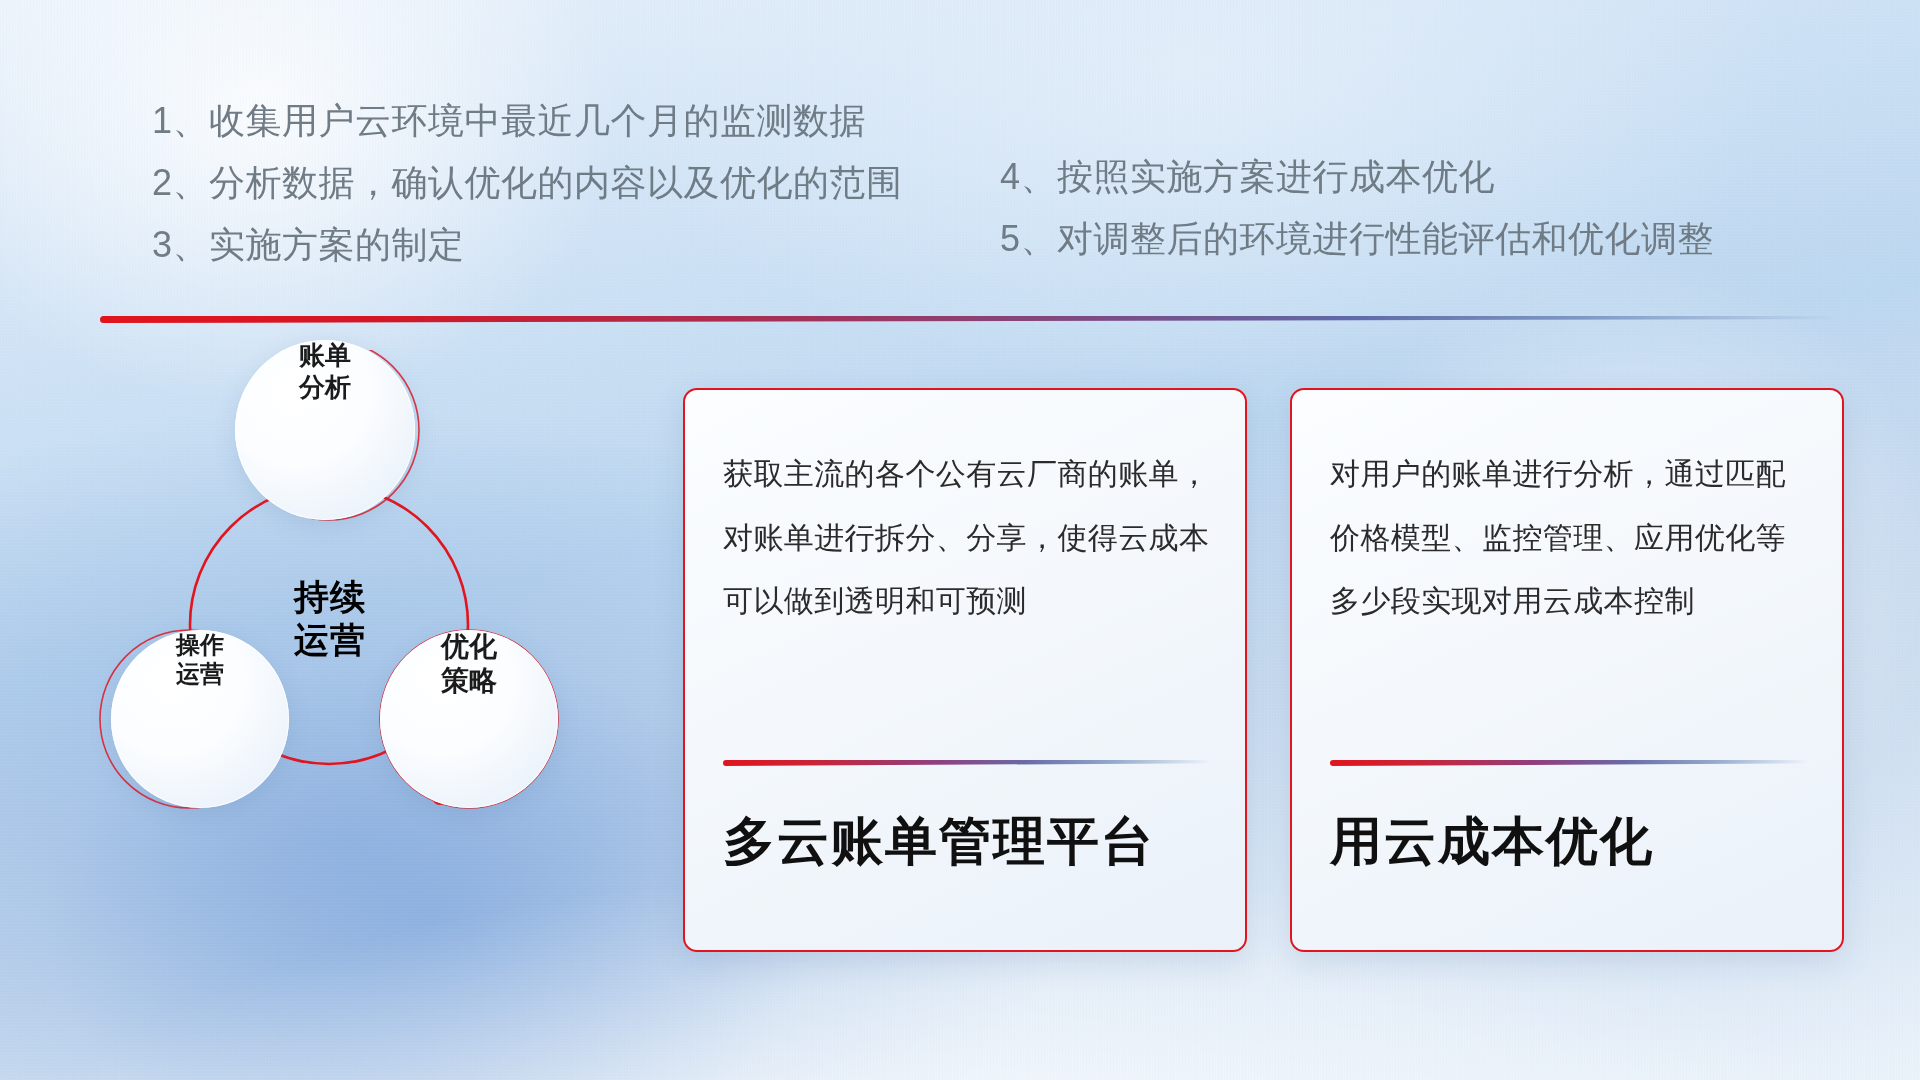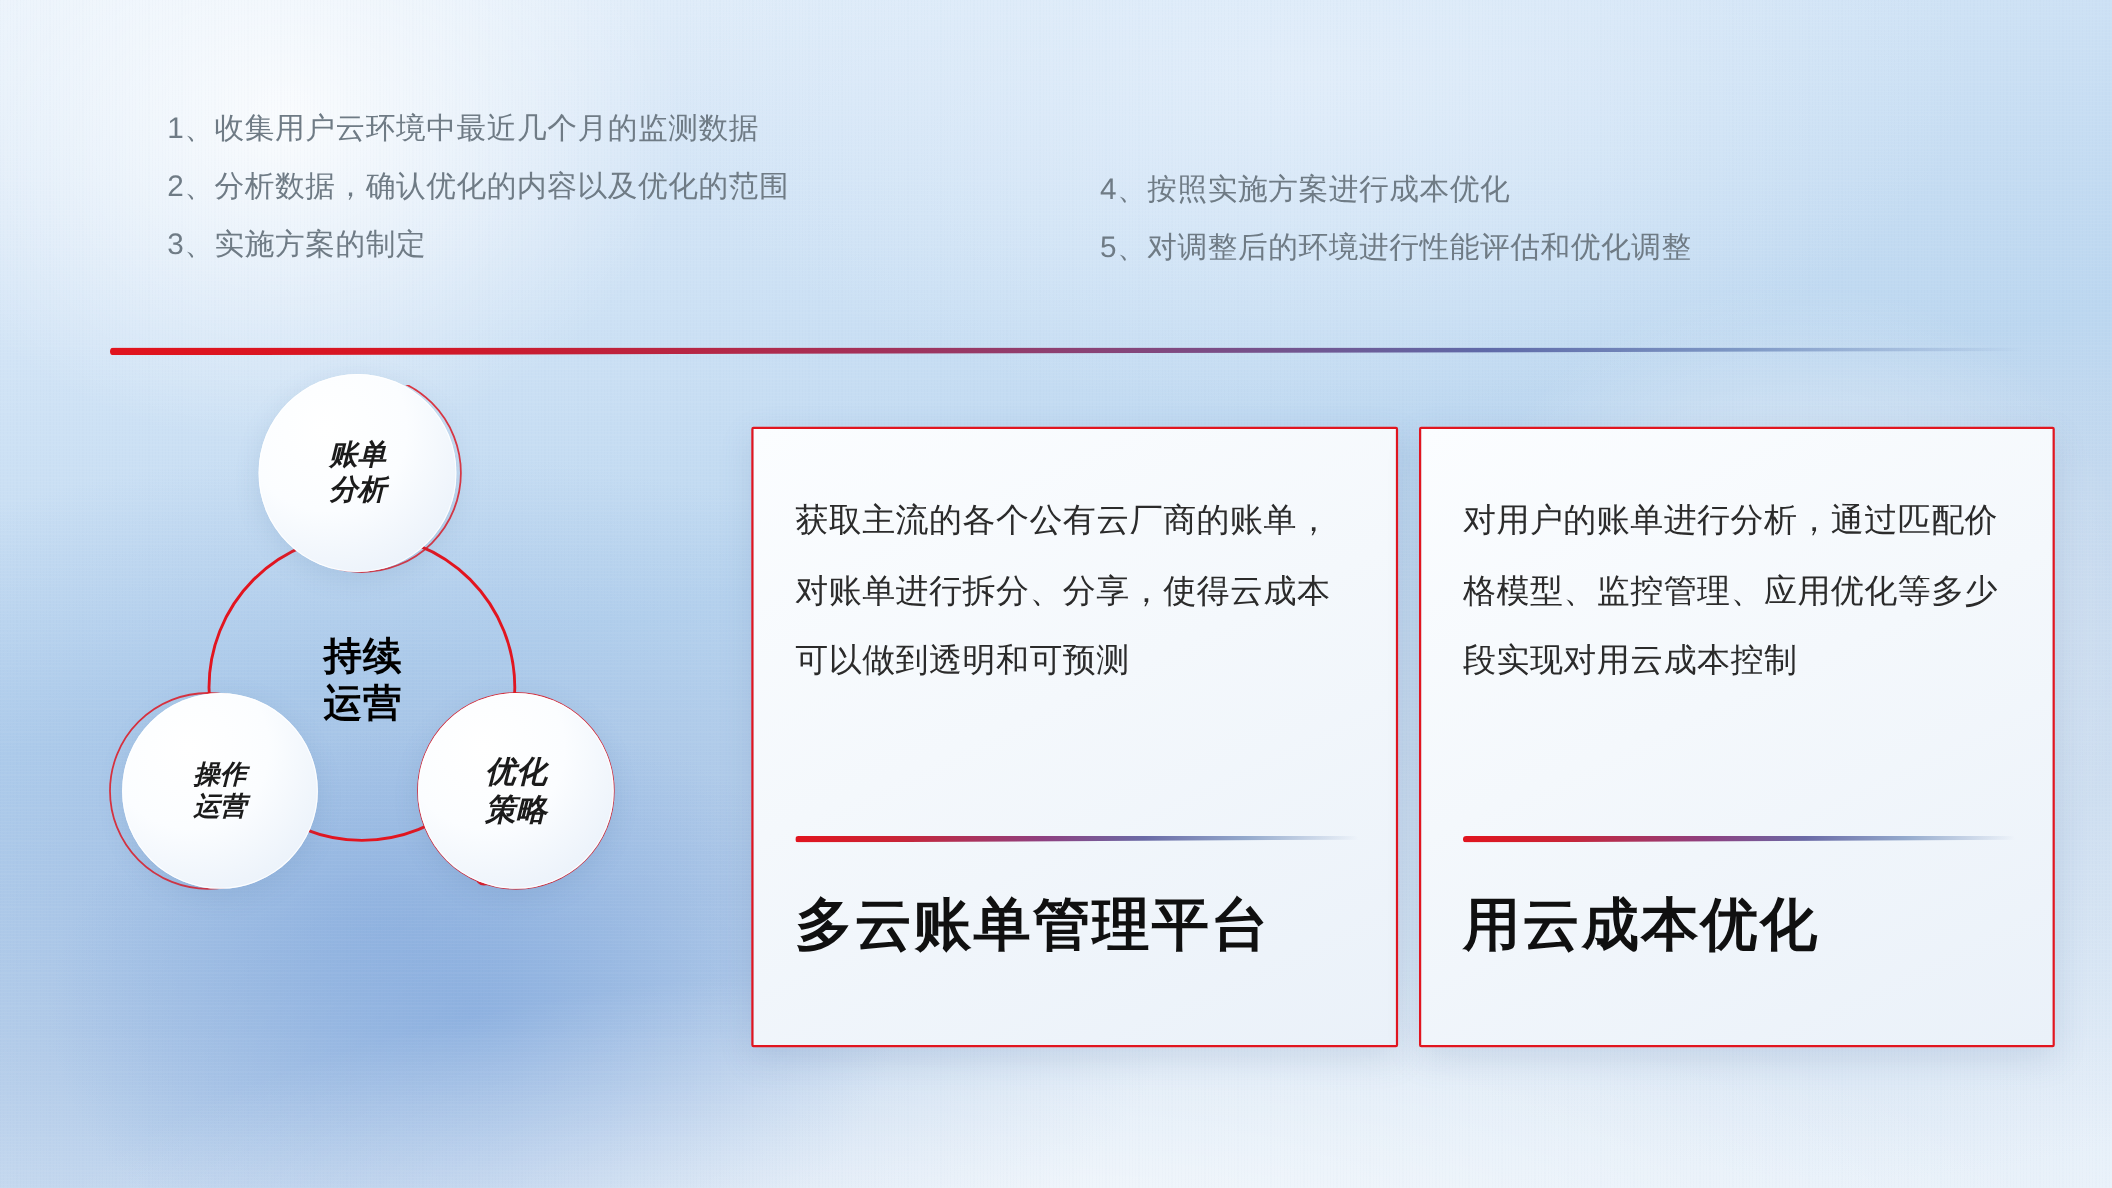--- a/index.html
+++ b/index.html
@@ -36,61 +36,60 @@
     background:radial-gradient(70% 100% at 50% 100%, rgba(255,255,255,0.75), rgba(255,255,255,0) 72%);
   }
   .bg-texture{
     position:absolute;inset:0;opacity:.35;
     background-image:
       repeating-linear-gradient(0deg, rgba(255,255,255,0.10) 0 1px, rgba(255,255,255,0) 1px 3px),
       repeating-linear-gradient(90deg, rgba(120,150,190,0.07) 0 1px, rgba(120,150,190,0) 1px 3px);
   }
 
   
-  .list{position:absolute;color:#6f7b85;font-size:27px;line-height:1;letter-spacing:.5px;white-space:nowrap;}
+  .list{position:absolute;color:#6f7b85;font-size:36px;line-height:1;letter-spacing:.5px;white-space:nowrap;}
   .list .row{margin-bottom:26px;}
   .list .row:last-child{margin-bottom:0;}
   #list-left{left:152px;top:103px;}
   #list-right{left:1000px;top:159px;}
 
   
   .divider{
     position:absolute;left:100px;top:316px;width:1740px;height:7px;
     background:linear-gradient(90deg,#e1141e 0%,#d41725 16%,#a33159 40%,#7a4d86 58%,#5f6aa8 72%,#7d97c4 85%,rgba(190,212,235,0) 100%);
     border-radius:4px;
     clip-path:polygon(0 0,100% 0,100% 45%,0 100%);
   }
 
   
   #venn{position:absolute;left:95px;top:350px;width:560px;height:600px;}
   #venn svg{position:absolute;left:0;top:0;}
   .bub{
     position:absolute;border-radius:50%;
     background:radial-gradient(circle at 34% 28%, #ffffff 0%, #fbfdff 42%, #eef4fb 74%, #e3edf8 100%);
     box-shadow:0 6px 22px rgba(90,125,170,0.18), inset 0 0 0 1px rgba(255,255,255,0.85);
-    display:flex;align-items:center;justify-content:center;text-align:center;
-    color:#1b1b1b;font-weight:bold;line-height:1.22;font-style:italic;
+    display:flex;align-items:flex-start;justify-content:center;text-align:center;
+    color:#1b1b1b;font-weight:bold;line-height:1.22;
   }
   #bub-top{left:140px;top:-10px;width:180px;height:180px;font-size:26px;}
   #bub-left{left:16px;top:280px;width:178px;height:178px;font-size:24px;}
   #bub-right{left:285px;top:280px;width:178px;height:178px;font-size:28px;}
   #center-label{
     position:absolute;left:150px;top:225px;width:170px;
     text-align:center;color:#000000;font-weight:bold;font-size:35px;line-height:1.24;
     letter-spacing:1px;
   }
 
   
   .card{
-    position:absolute;top:388px;height:560px;border-radius:2px;
+    position:absolute;top:388px;height:560px;border-radius:14px;
     background:linear-gradient(155deg,#fbfdff 0%,#f4f8fc 45%,#eaf1f9 100%);
     border:2px solid #e2151f;
     box-shadow:0 10px 30px rgba(80,115,160,0.16);
     overflow:hidden;
-    padding-left:24px;
   }
   .card-inner{position:absolute;left:38px;right:34px;top:52px;}
   .card-body{color:#2b2b2b;font-size:30px;line-height:2.12;letter-spacing:.4px;}
   .card-rule{
     position:absolute;left:38px;right:34px;top:370px;height:6px;border-radius:3px;
     background:linear-gradient(90deg,#e1141e 0%,#c92436 18%,#8e4080 44%,#6a6aa6 62%,#93a9cc 80%,rgba(205,219,236,0) 100%);
     clip-path:polygon(0 0,100% 0,100% 55%,0 100%);
   }
   .card-title{
     position:absolute;left:38px;top:420px;color:#101010;font-weight:bold;

